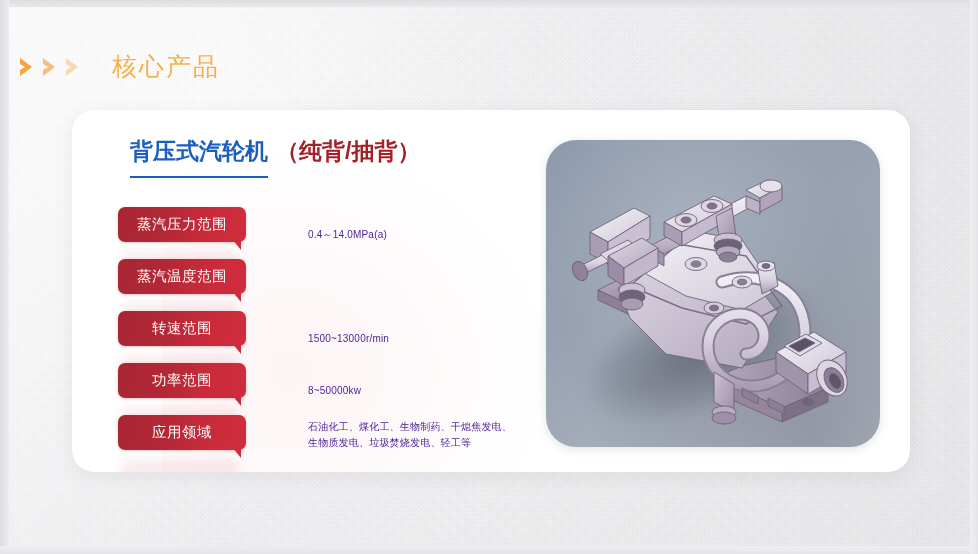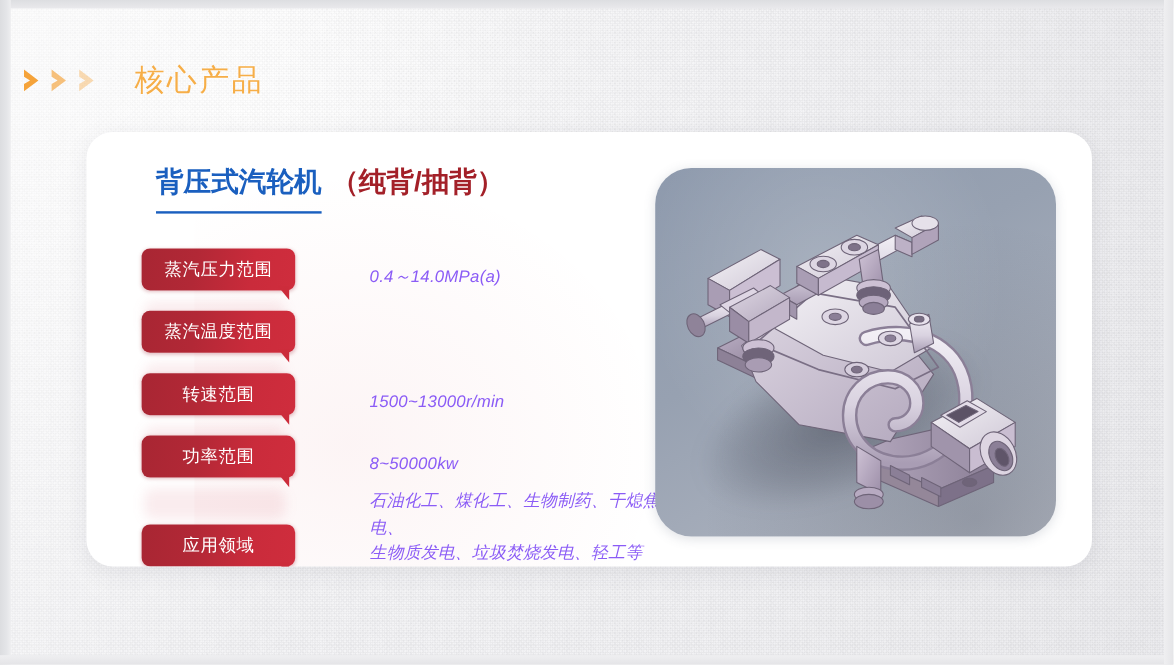--- a/index.html
+++ b/index.html
@@ -181,25 +181,24 @@
     left: 2px; top: 44px;
     width: 118px; height: 26px;
     border-radius: 8px;
     background: rgba(206,70,85,0.10);
     filter: blur(5px);
   }
 
   .spec-value {
     flex: 1 1 auto;
     padding-top: 7px;
-    font-size: 14px;
+    font-size: 10px;
     line-height: 1.55;
-    color: #8b5cf6;
+    color: #4c1d95;
     letter-spacing: .2px;
-    font-style: italic;
   }
 
   
   #product-image-panel {
     position: absolute;
     left: 474px; top: 30px;
     width: 334px; height: 307px;
     border-radius: 30px;
     background: linear-gradient(150deg, #8e9aad 0%, #97a1b1 40%, #a7aebb 72%, #b7bcc6 100%);
     overflow: hidden;

